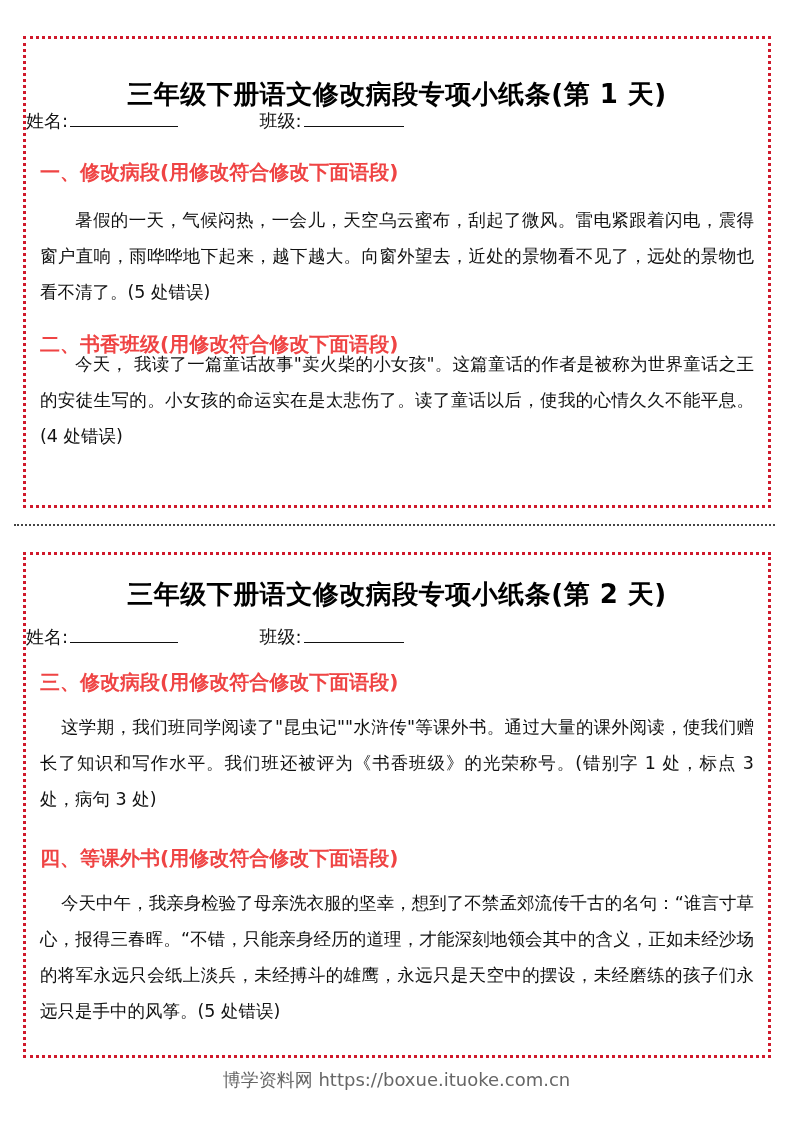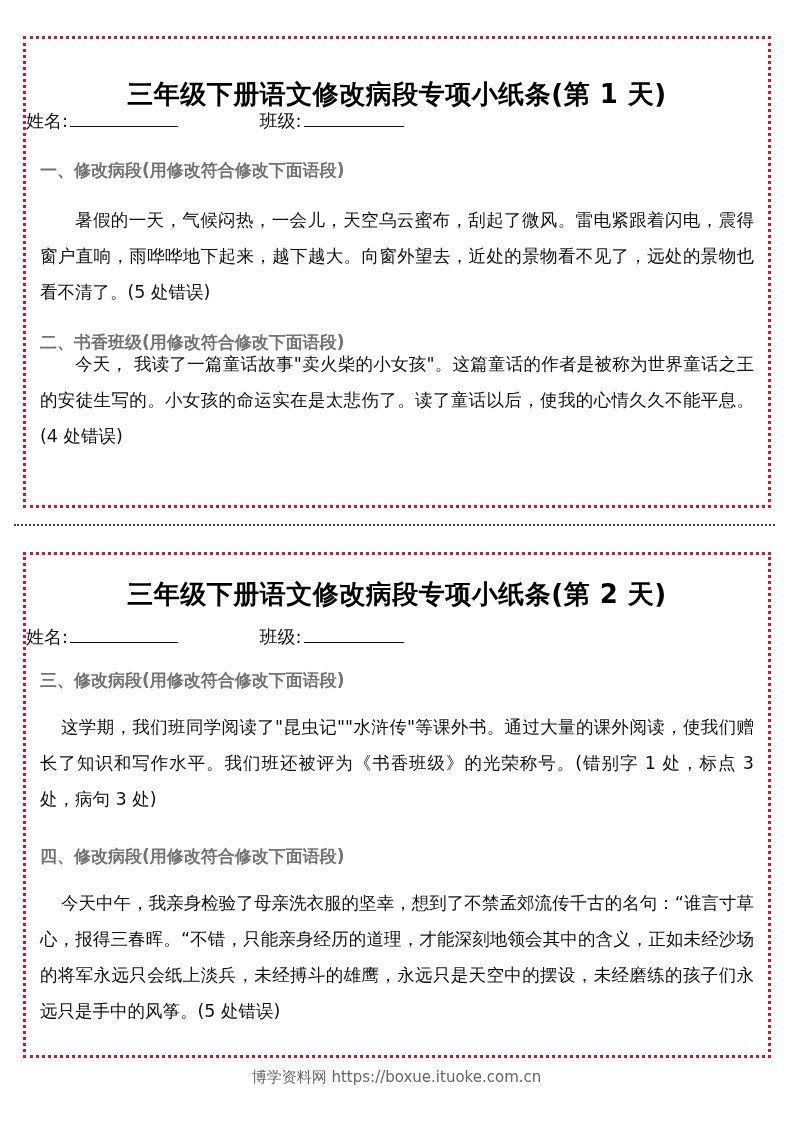--- a/index.html
+++ b/index.html
@@ -20,34 +20,34 @@
   .namerow {
     position: absolute; left: 0; right: 0; text-align: left; font-size: 18px; color: #111;
   }
   .namerow .field { display: inline-block; }
   .namerow .line {
     display: inline-block; width: 108px; border-bottom: 1px solid #111; height: 16px; vertical-align: baseline; margin-left: 2px;
   }
   .namerow .line2 { width: 100px; }
   .namerow .gap { display: inline-block; width: 70px; }
   .heading {
-    position: absolute; left: 14px; font-size: 17px; font-weight: bold; color: #737373;
+    position: absolute; left: 14px; font-size: 20px; font-weight: bold; color: #ef4444;
   }
   .para {
     position: absolute; left: 14px; right: 14px; font-size: 17.5px; line-height: 36px;
     text-align: justify; color: #111;
   }
   .indent { text-indent: 2em; }
   .indent1 { text-indent: 1.2em; }
   .separator {
     position: absolute; left: 14px; right: 18px; top: 524px; border-top: 2px dotted #444;
   }
   .footer {
     position: absolute; top: 1068px; left: 0; right: 0; text-align: center;
-    font-size: 15px; color: #666;
+    font-size: 18px; color: #666;
   }
 </style>
 </head>
 <body>
 
 <div class="card card1">
   <div class="title" style="top:22px;margin-top:16px;">三年级下册语文修改病段专项小纸条(第 1 天)</div>
   <div class="namerow" style="top:70px;">
     <span class="field">
       <span>姓名:</span><span class="line"></span>
@@ -71,17 +71,17 @@
     <span class="field">
       <span>姓名:</span><span class="line"></span>
     </span>
     <span class="gap"></span>
     <span class="field">
       <span>班级:</span><span class="line line2"></span>
     </span>
   </div>
   <div class="heading" style="top:114px;">三、修改病段(用修改符合修改下面语段)</div>
   <div class="para indent1" style="top:154px;">这学期，我们班同学阅读了"昆虫记""水浒传"等课外书。通过大量的课外阅读，使我们赠长了知识和写作水平。我们班还被评为《书香班级》的光荣称号。(错别字 1 处，标点 3 处，病句 3 处)</div>
-  <div class="heading" style="top:290px;">四、修改病段(用修改符合修改下面语段)</div>
+  <div class="heading" style="top:290px;">四、等课外书(用修改符合修改下面语段)</div>
   <div class="para indent1" style="top:330px;">今天中午，我亲身检验了母亲洗衣服的坚幸，想到了不禁孟郊流传千古的名句：“谁言寸草心，报得三春晖。“不错，只能亲身经历的道理，才能深刻地领会其中的含义，正如未经沙场的将军永远只会纸上淡兵，未经搏斗的雄鹰，永远只是天空中的摆设，未经磨练的孩子们永远只是手中的风筝。(5 处错误)</div>
 </div>
 
 <div class="footer">博学资料网 https://boxue.ituoke.com.cn</div>
 
 </body></html>

